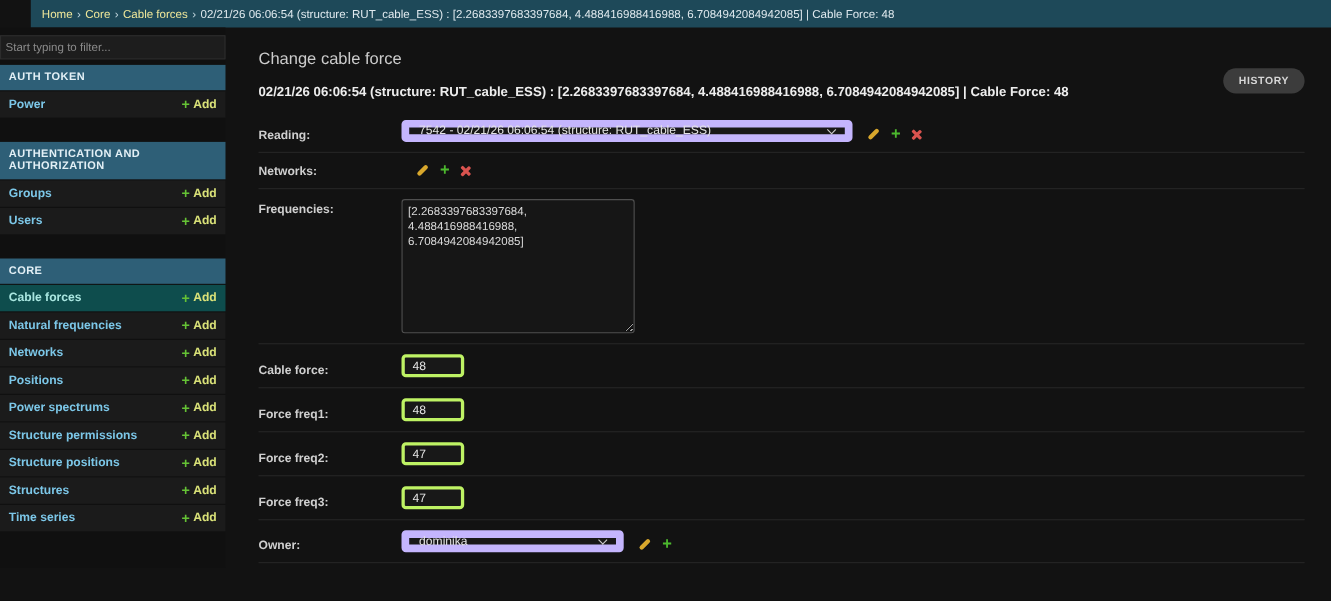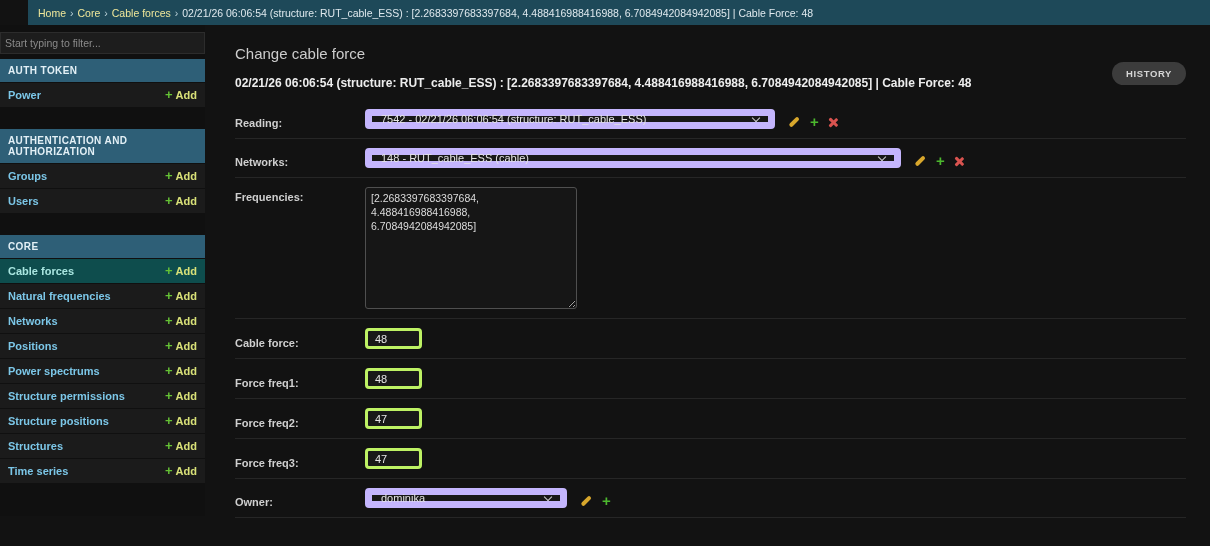--- a/index.html
+++ b/index.html
@@ -220,24 +220,20 @@
           </div>
           <div class="rel-icons">
             <span class="pencil-icon"></span>
             <span class="plus-icon">+</span>
             <span class="x-icon"></span>
           </div>
         </div>
 
         <div class="form-row">
           <label class="form-label">Networks:</label>
-          <div class="fake-select" style="width:536px;">
-            <span>148 - RUT_cable_ESS (cable)</span>
-            <span class="chevron"></span>
-          </div>
           <div class="rel-icons">
             <span class="pencil-icon"></span>
             <span class="plus-icon">+</span>
             <span class="x-icon"></span>
           </div>
         </div>
 
         <div class="form-row align-top">
           <label class="form-label">Frequencies:</label>
           <textarea class="freq-textarea" style="">[2.2683397683397684, 4.488416988416988, 6.7084942084942085]</textarea>

